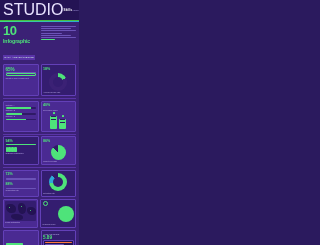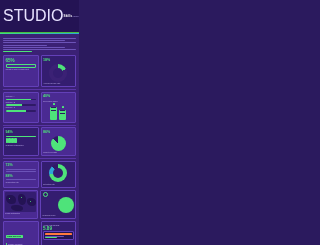--- a/index.html
+++ b/index.html
@@ -8,21 +8,21 @@
     width:79px; height:245px;
     font-family:"Liberation Sans", sans-serif;
     overflow:hidden; position:relative;
     color:#e8e2ff;
   }
   .page { width:79px; height:245px; position:relative; background:#3b2175; }
 
   
   .topbar {
     height:14px; background:#241354; display:flex;
-    align-items:center; justify-content:space-between; padding:16px 3px;
+    align-items:center; justify-content:space-between; padding:10px 3px;
     border-bottom:1px solid #47bd3f;
   }
   .topbar .logo  { font-size:3px; color:#ffffff; font-weight:bold; letter-spacing:.2px;}
   .topbar .nav   { font-size:2.2px; color:#9d8fd6; }
   .accentline { height:1px; background:linear-gradient(90deg,#3ddc84,#2fa8d6); }
 
   
   .hero { display:flex; padding:3px 3px 2px 3px; gap:2px; }
   .hero-left { width:36px; }
   .hero-num {
@@ -111,20 +111,25 @@
 <div class="page">
 
   <div class="topbar">
     <span>STUDIO</span>
     <span class="logo">Skills</span>
     <span class="nav">MENU</span>
   </div>
   <div class="accentline"></div>
 
   <div class="hero">
+    <div class="hero-left">
+      <div class="hero-num">10</div>
+      <div class="hero-title">Infographic</div>
+      <div class="hero-sub">DATA AND STATISTICS</div>
+    </div>
     <div class="hero-right">
       <div class="ln l"></div>
       <div class="ln m"></div>
       <div class="ln l"></div>
       <div class="ln s"></div>
       <div class="ln m"></div>
       <div class="ln l"></div>
       <div class="ln g"></div>
     </div>
   </div>

